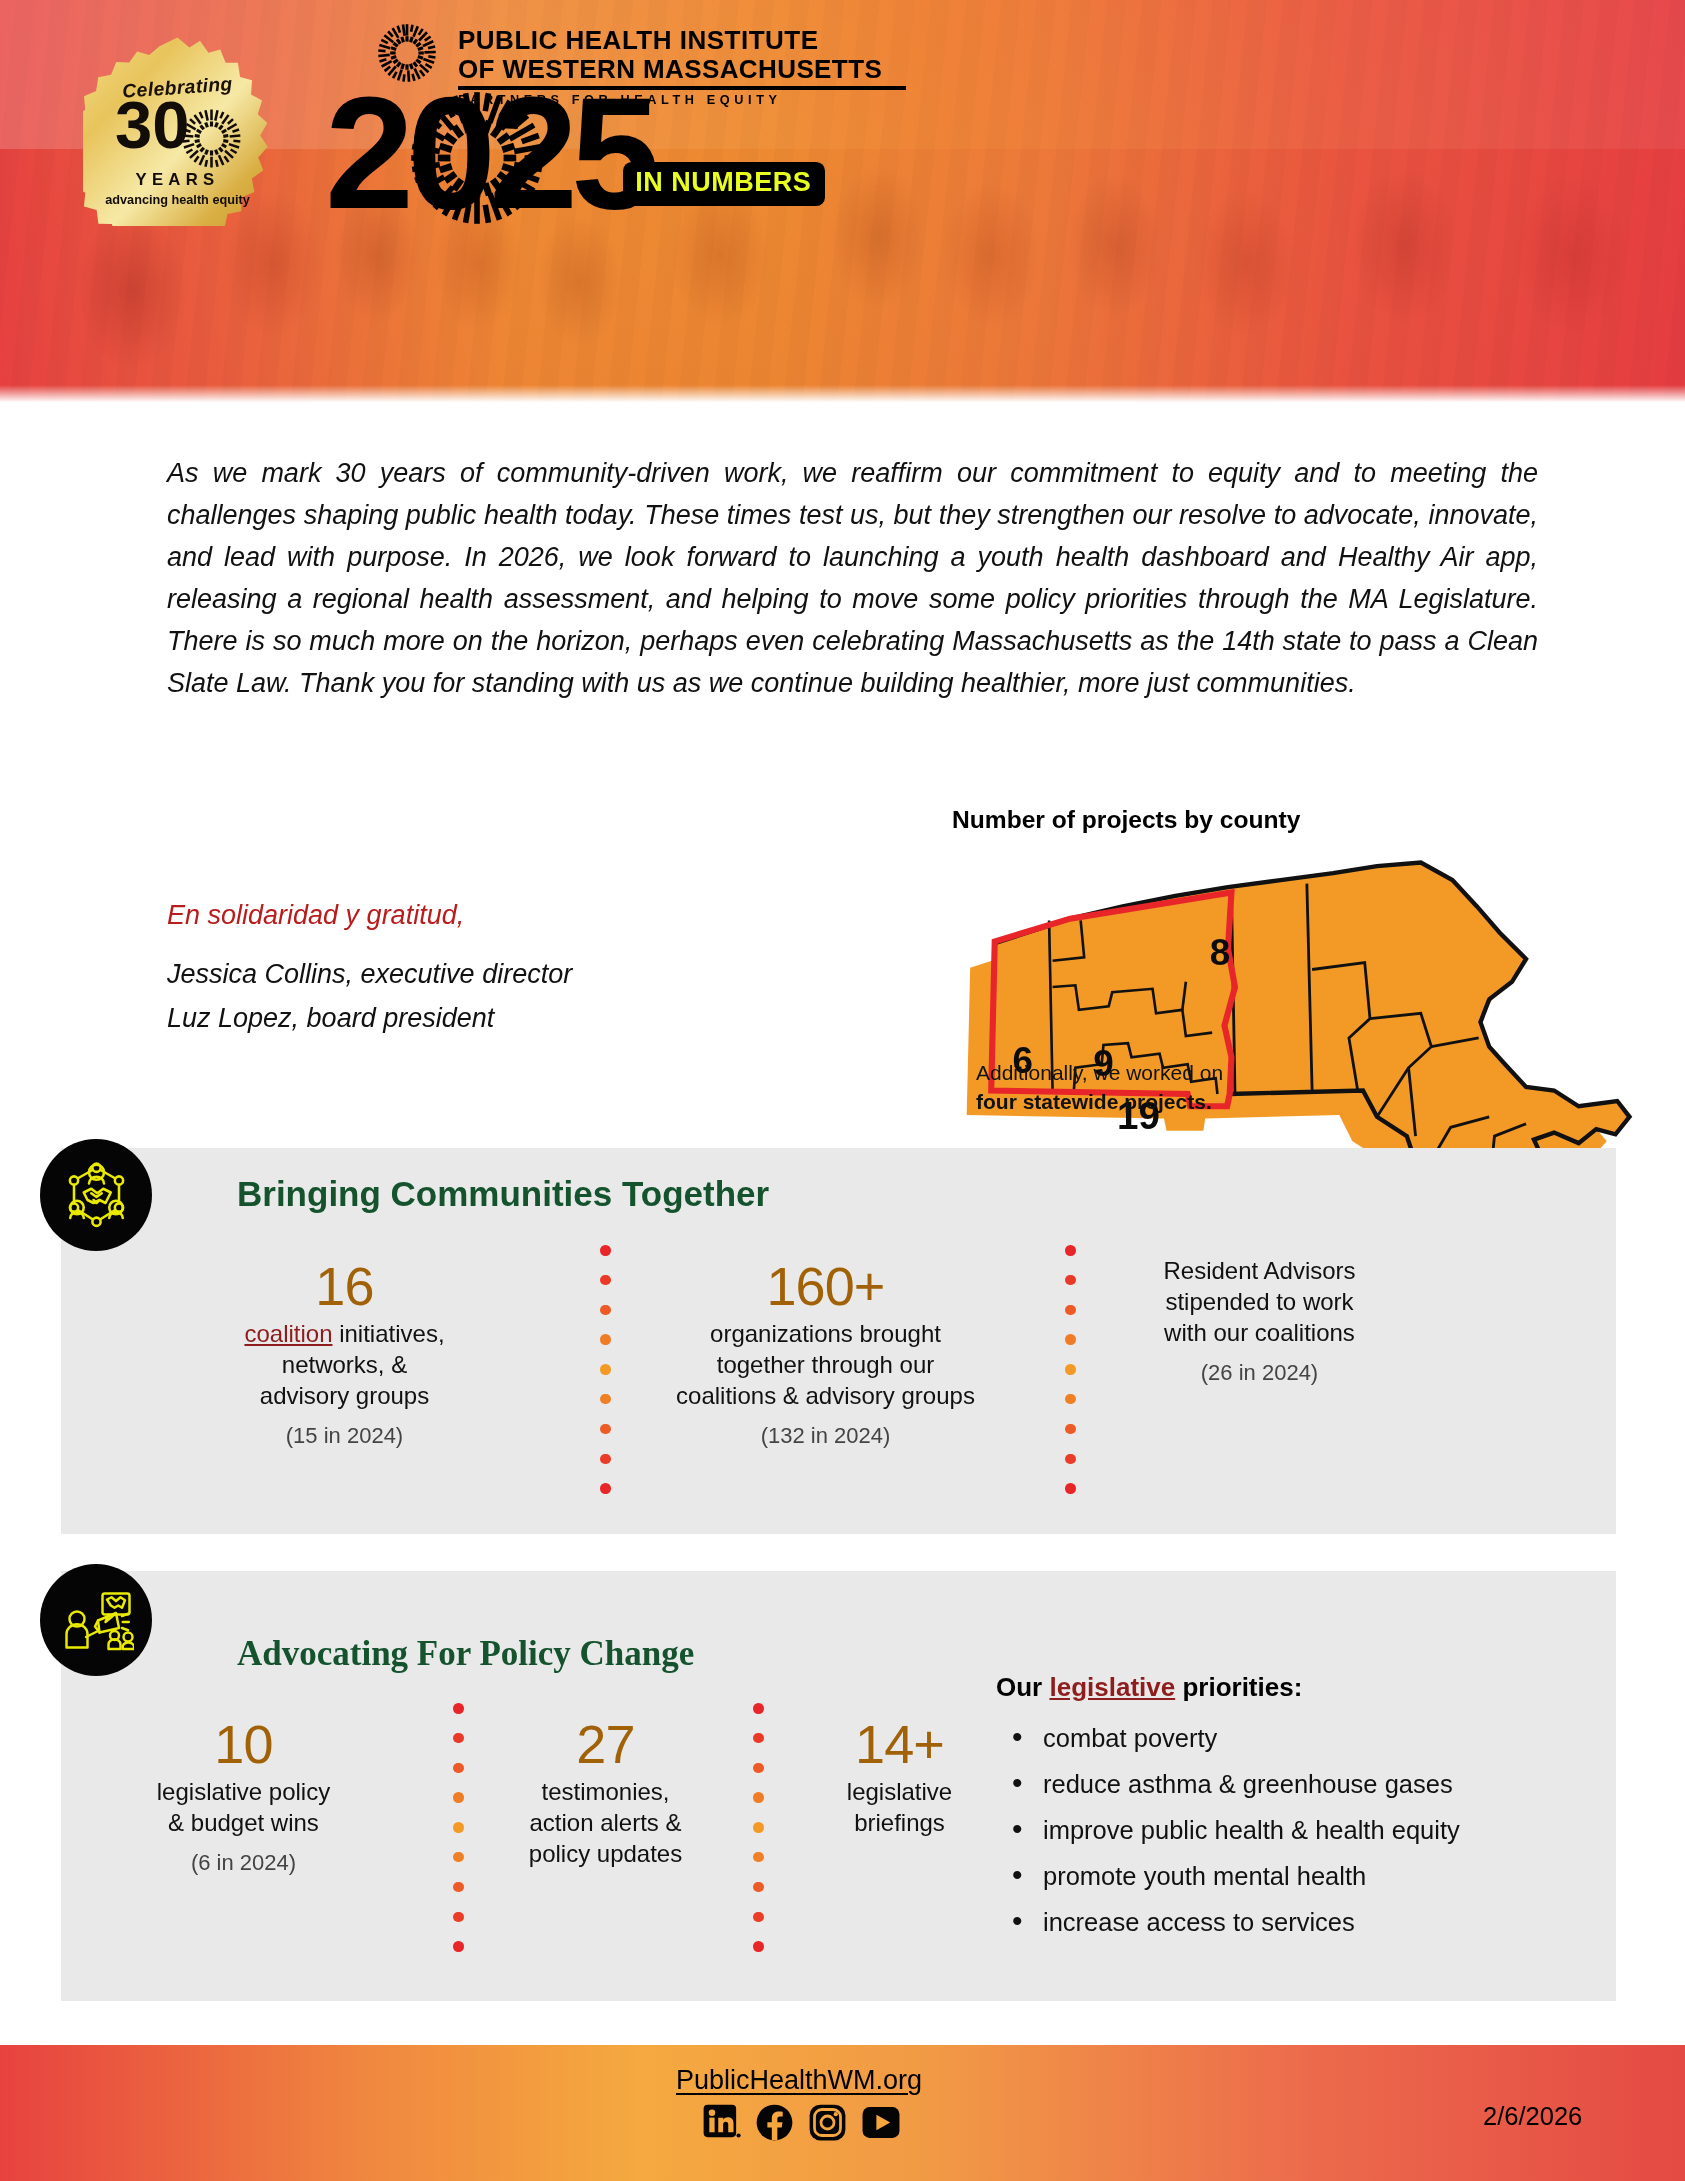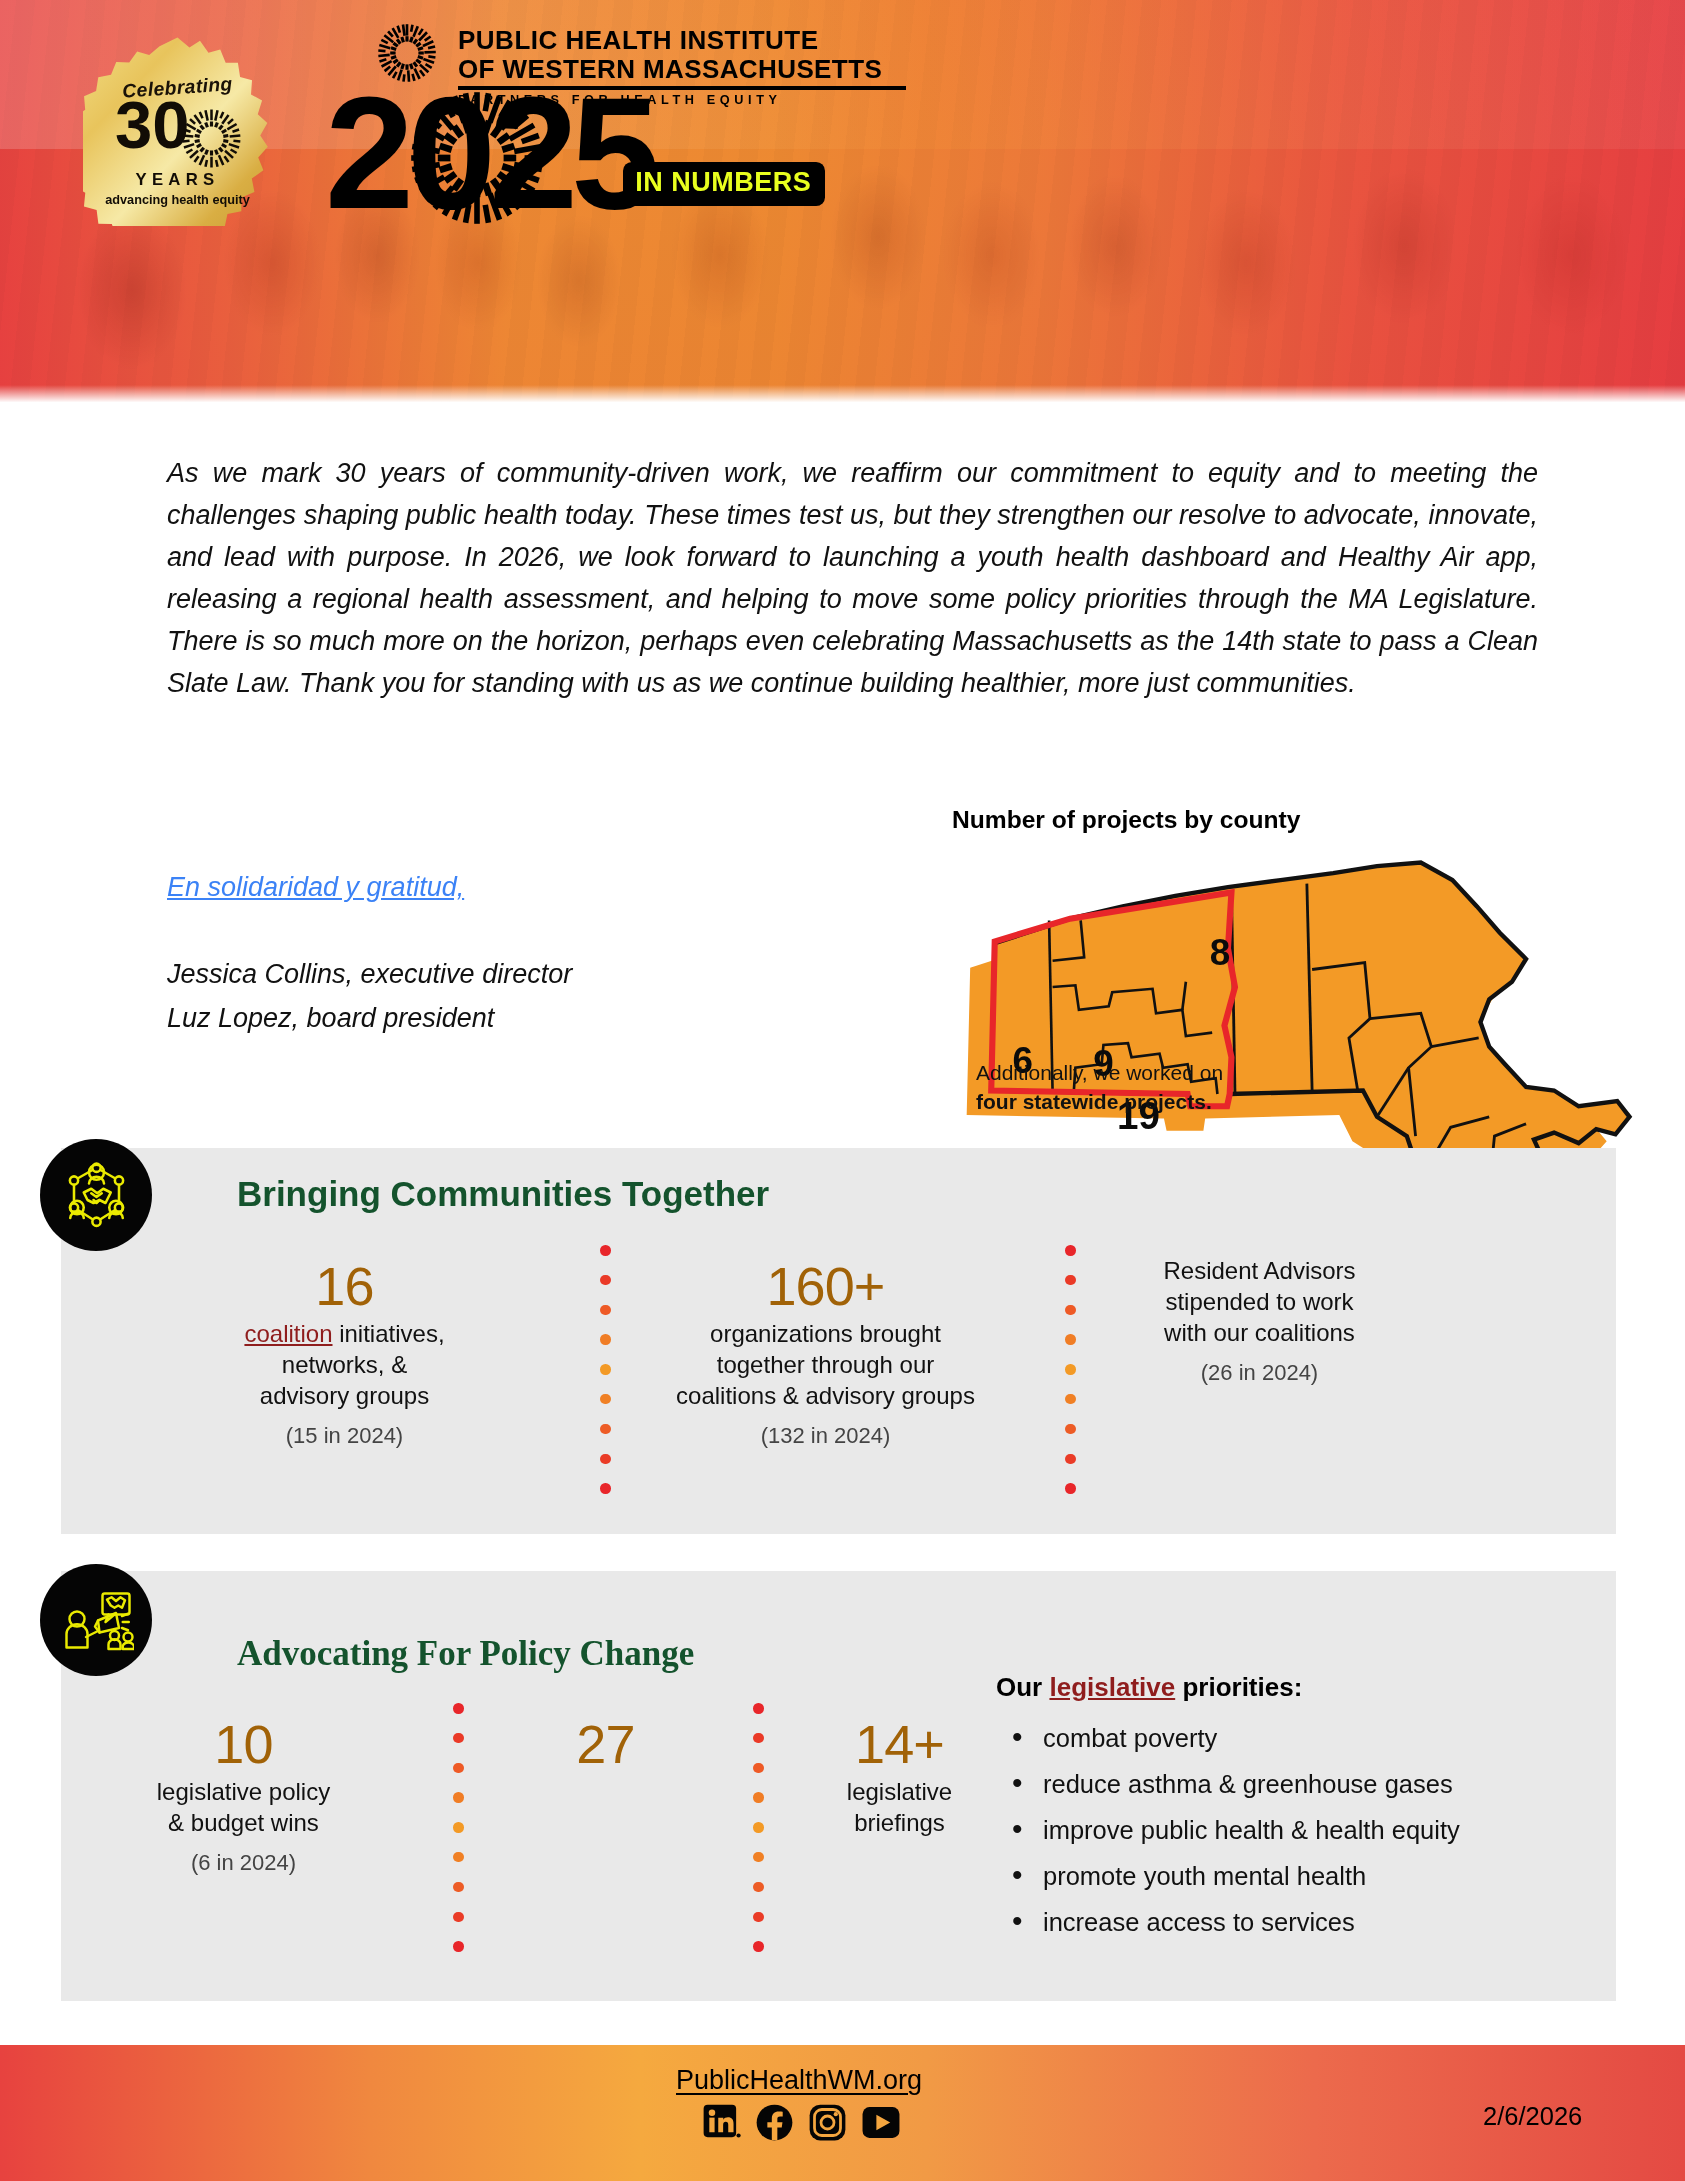--- a/index.html
+++ b/index.html
@@ -87,22 +87,22 @@
     font-size:27px; font-weight:800; letter-spacing:0.5px;
     padding:5.3px 14px 8px 12.3px; border-radius:8.8px; white-space:nowrap;
   }
 
   
   .letter{
     position:absolute; left:167px; top:452px; width:1371px;
     font-size:27px; line-height:42px; font-style:italic; color:#111;
     text-align:justify; font-weight:400;
   }
-  .sig{ position:absolute; left:167px; top:865px; font-size:27px; line-height:44px;
-    font-style:italic; color:#3b82f6;text-decoration:underline; }
+  .sig{ position:absolute; left:167px; top:893px; font-size:27px; line-height:44px;
+    font-style:italic; color:#b91c1c; }
   .sig2{ position:absolute; left:167px; top:952px; font-size:27px; line-height:44px;
     font-style:italic; color:#111; }
 
   
   .map-title{ position:absolute; left:952px; top:806px; font-size:24.6px; font-weight:800; color:#000; }
   .map-svg{ position:absolute; left:952px; top:838px; width:729px; height:377px; }
   .map-note{ position:absolute; left:976px; top:1058px; width:351px;
     font-size:21px; line-height:29px; color:#111; }
   .map-note b{ font-weight:800; }
 
@@ -541,20 +541,21 @@
   <i style="background:#f07d25"></i>
     <i style="background:#f39a26"></i>
     <i style="background:#f08025"></i>
   <i style="background:#ed5c26"></i>
     <i style="background:#ea3c27"></i>
     <i style="background:#e8262a"></i>
 </div>
 
 <div class="statcol" style="left:474px; top:1713px; width:263px;">
   <div class="stat-num">27</div>
+  <div class="stat-desc">testimonies,<br>action alerts &amp;<br>policy updates</div>
   <div class="stat-sub"></div>
 </div>
 
 <div class="dots" style="left:753px; top:1703px;">
   <i style="background:#e8262a"></i>
     <i style="background:#ea3a27"></i>
     <i style="background:#ee5a26"></i>
   <i style="background:#f07d25"></i>
     <i style="background:#f39a26"></i>
     <i style="background:#f08025"></i>

